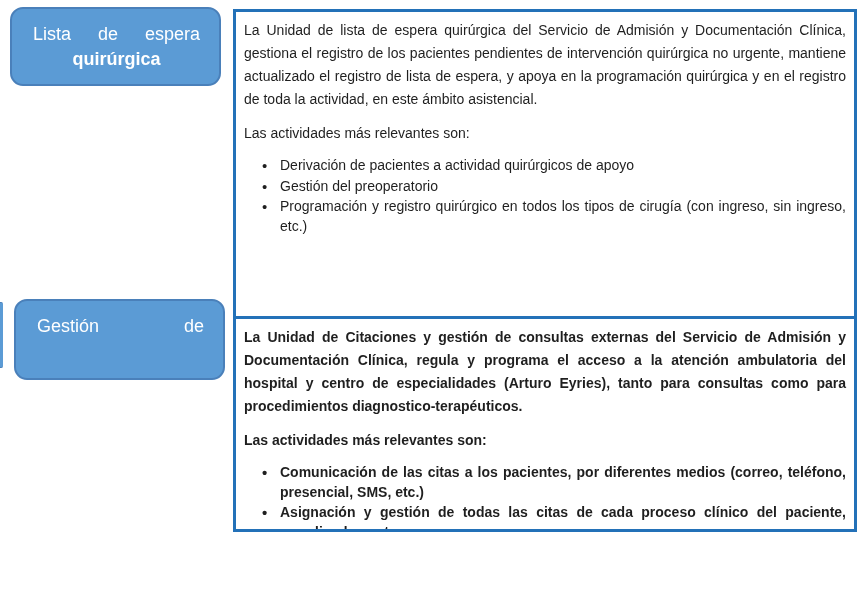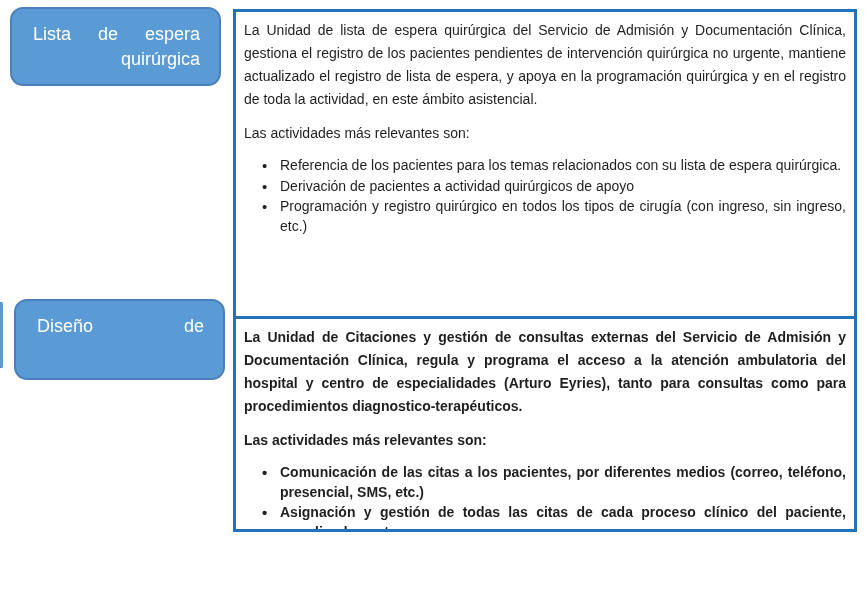--- a/index.html
+++ b/index.html
@@ -26,21 +26,21 @@
     width:211px;
     background:var(--label-fill);
     border:2px solid var(--label-border);
     border-radius:13px;
     color:var(--label-text);
     font-size:18px;
     line-height:25px;
     padding:13px 19px 0 21px;
   }
   .label-box .line1{ display:block; text-align:justify; text-align-last:justify; }
-  .label-box .line2{ display:block; text-align:right; }
+  .label-box .line2{ display:block; text-align:center;font-weight:bold; }
   #label-1{ left:10px; top:7px;  height:79px; }
   #label-2{ left:14px; top:299px; height:81px; }
 
   
   .desc-box{
     position:absolute;
     left:233px;
     width:624px;
     background:#fff;
     border:3px solid var(--box-border);
@@ -91,30 +91,30 @@
 
   <div class="label-box" id="label-1">
     <span class="line1">Lista de espera</span>
     <span class="line2">quirúrgica</span>
   </div>
 
   <div class="desc-box" id="desc-1">
     <p>La Unidad de lista de espera quirúrgica del Servicio de Admisión y Documentación Clínica, gestiona el registro de los pacientes pendientes de intervención quirúrgica no urgente, mantiene actualizado el registro de lista de espera, y apoya en la programación quirúrgica y en el registro de toda la actividad, en este ámbito asistencial.</p>
     <p>Las actividades más relevantes son:</p>
     <ul>
-      <li>Referencia de los pacientes para los temas relacionados con su lista de espera quirúrgica.</li>
       <li>Derivación de pacientes a actividad quirúrgicos de apoyo</li>
+      <li>Gestión del preoperatorio</li>
       <li>Programación y registro quirúrgico en todos los tipos de cirugía (con ingreso, sin ingreso, etc.)</li>
     </ul>
   </div>
 
   <div class="shape-edge"></div>
 
   <div class="label-box" id="label-2">
-    <span class="line1">Diseño de</span>
+    <span class="line1">Gestión de</span>
   </div>
 
   <div class="desc-box" id="desc-2">
     <p>La Unidad de Citaciones y gestión de consultas externas del Servicio de Admisión y Documentación Clínica, regula y programa el acceso a la atención ambulatoria del hospital y centro de especialidades (Arturo Eyries), tanto para consultas como para procedimientos diagnostico-terapéuticos.</p>
     <p>Las actividades más relevantes son:</p>
     <ul>
       <li>Comunicación de las citas a los pacientes, por diferentes medios (correo, teléfono, presencial, SMS, etc.)</li>
       <li>Asignación y gestión de todas las citas de cada proceso clínico del paciente, coordinadamente.</li>
       <li>Modificación o anulación de las citas según las circunstancias del paciente o de los servicios clínicos.</li>
     </ul>

